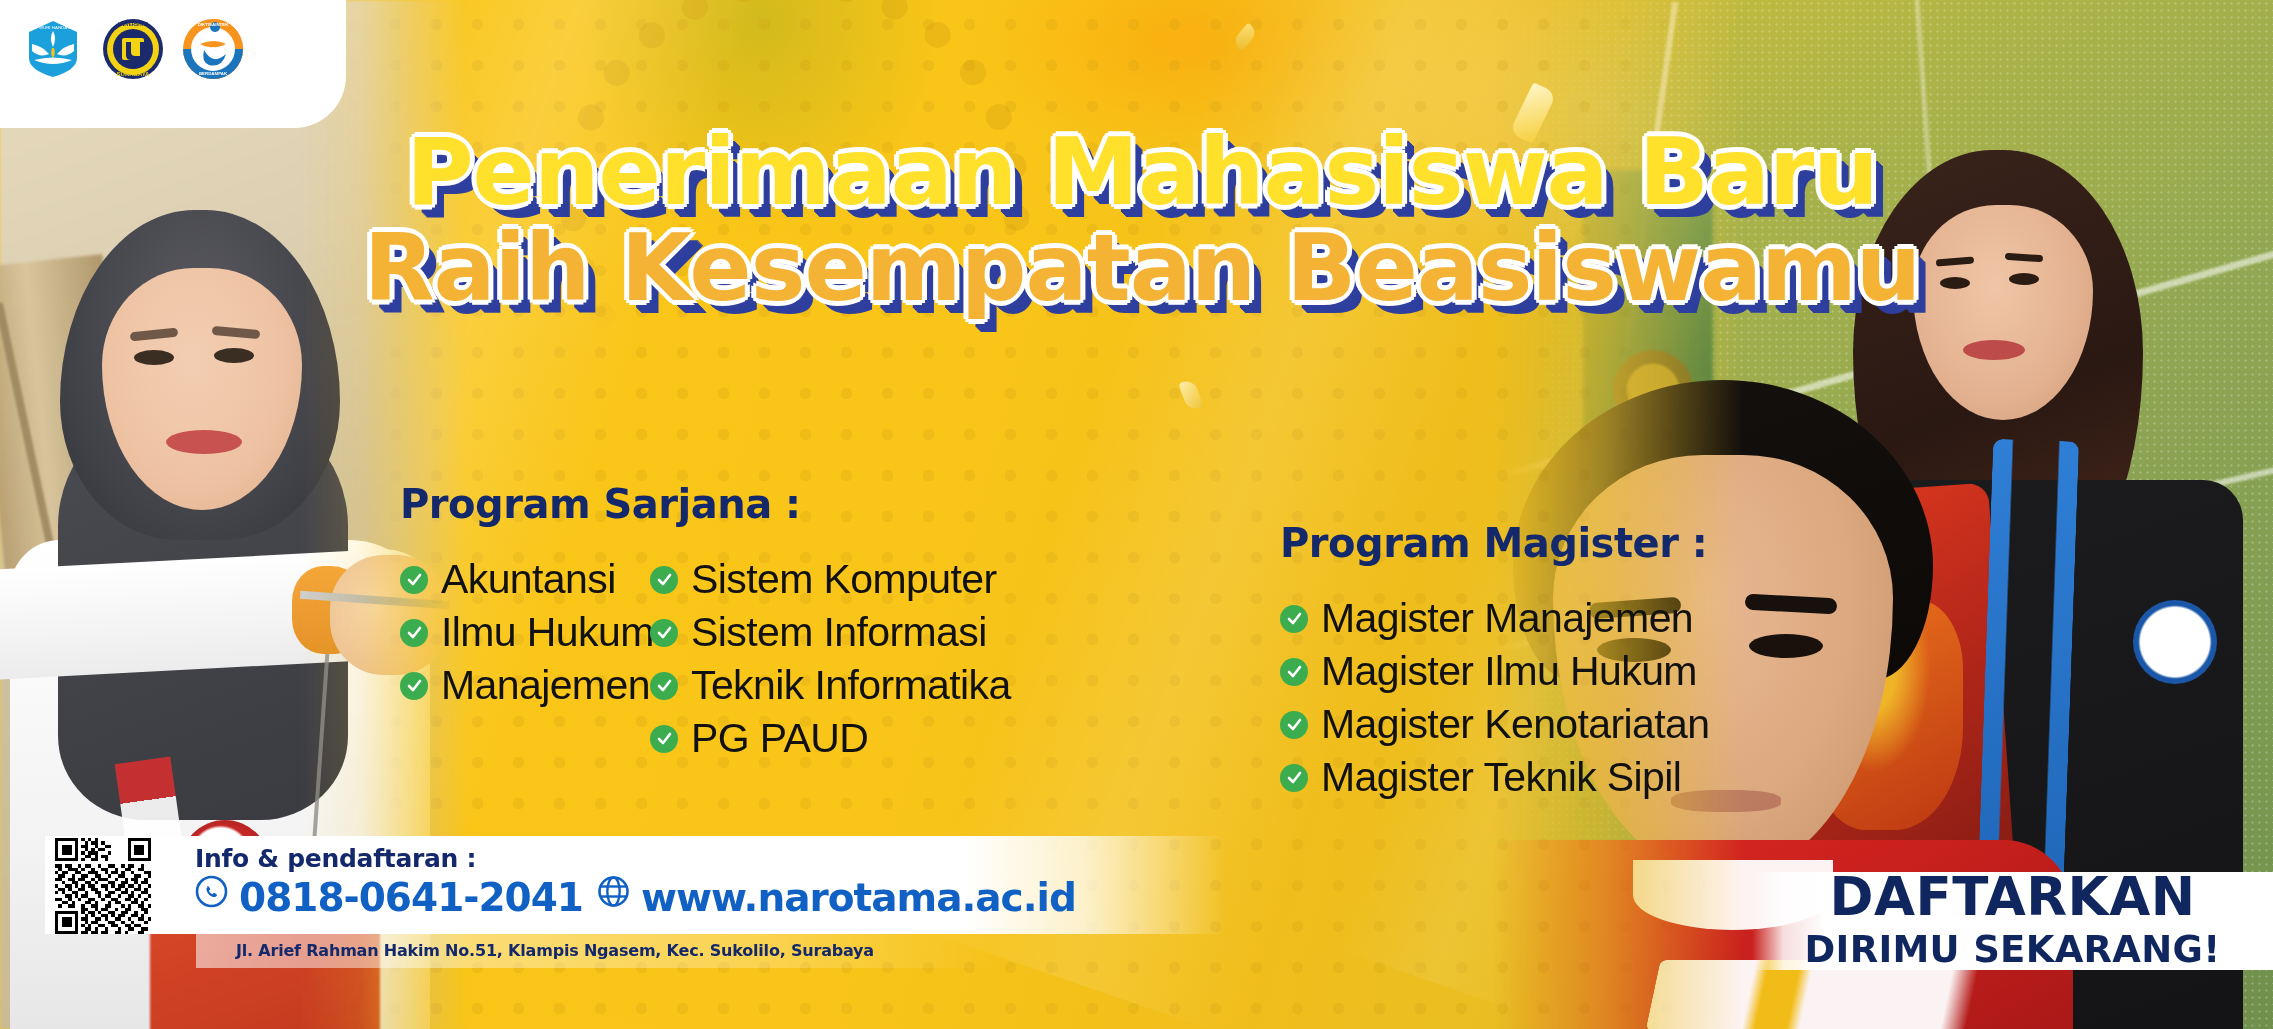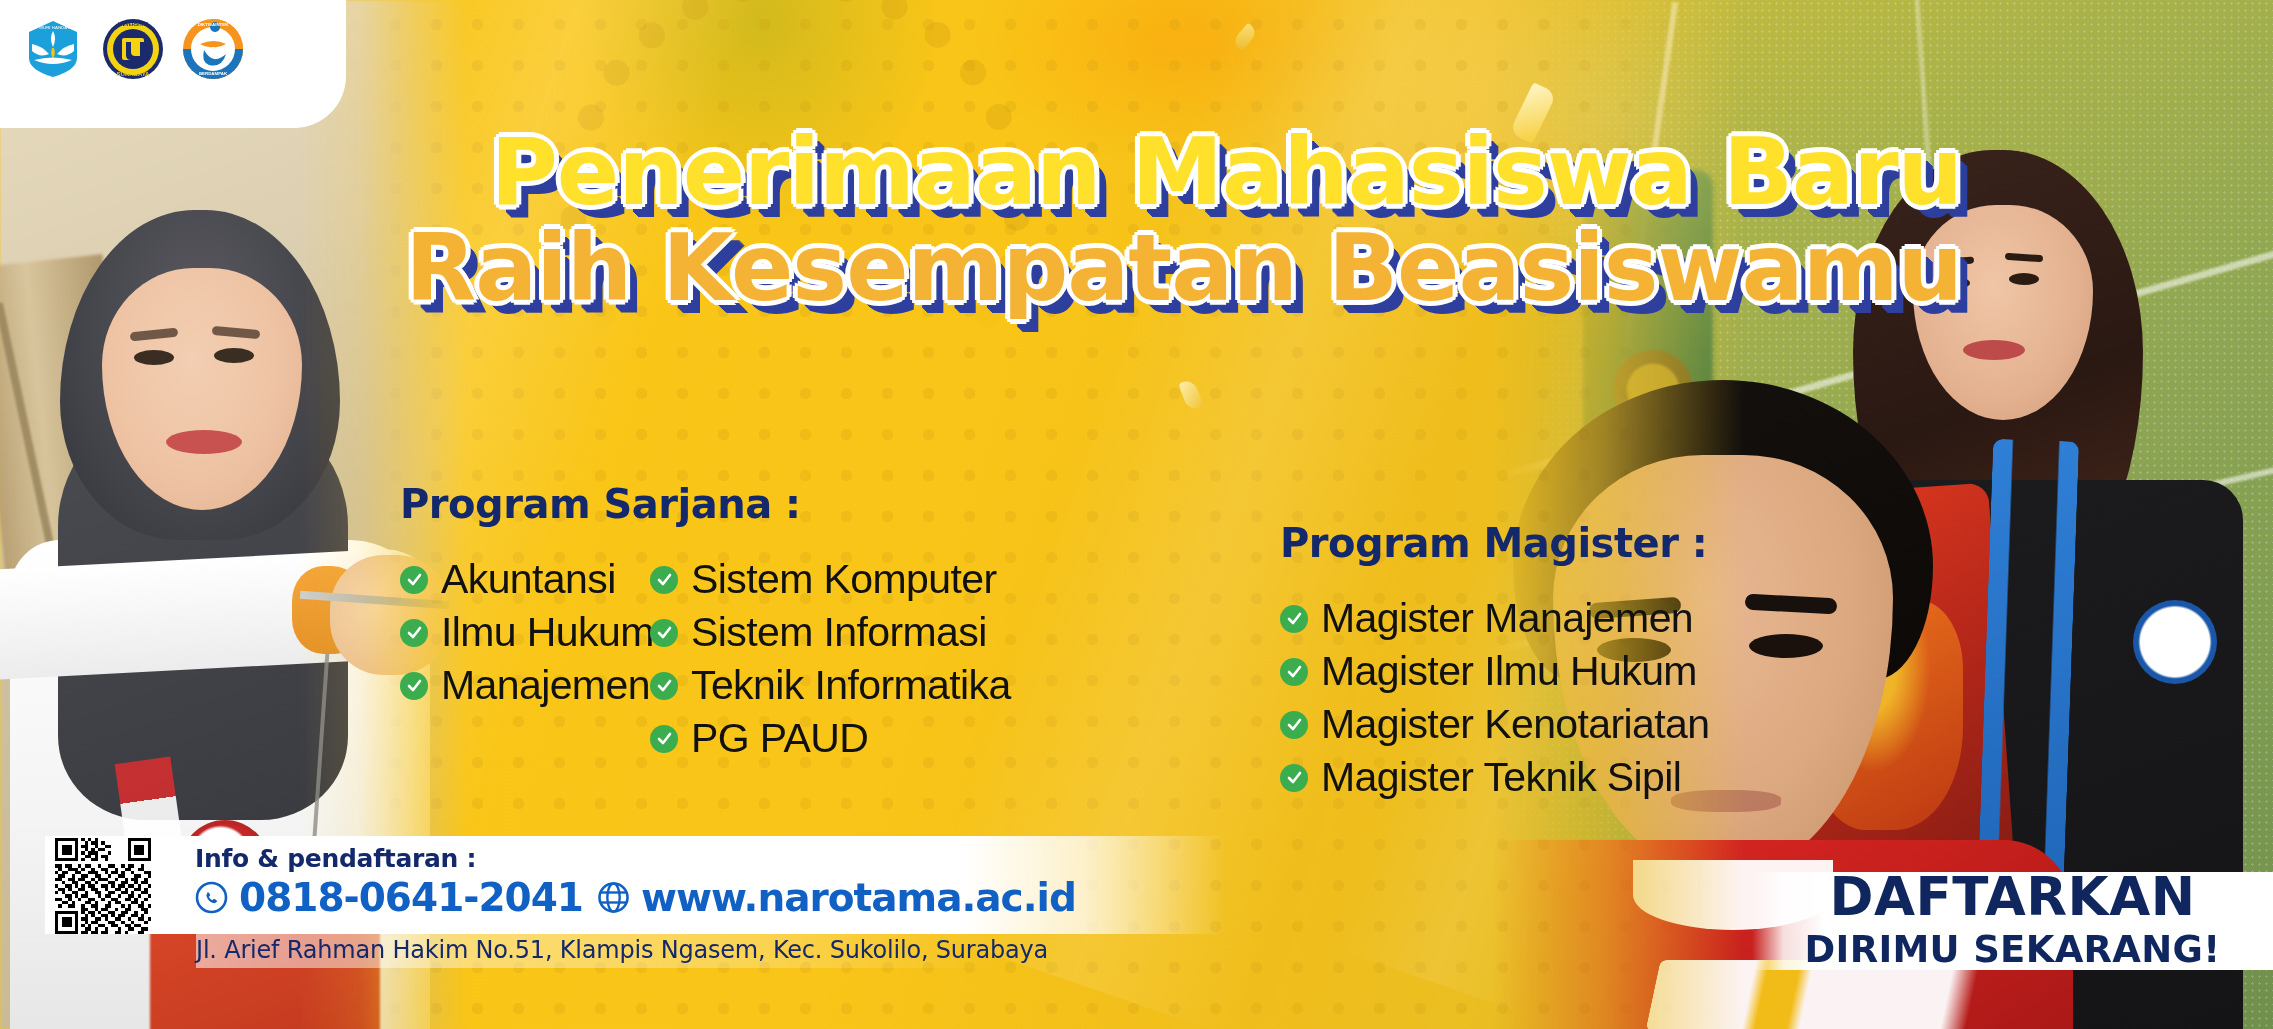--- a/index.html
+++ b/index.html
@@ -157,21 +157,21 @@
 
   
   .logo-panel { position:absolute; left:0; top:0; width:346px; height:128px;
     background:#ffffff; border-bottom-right-radius:52px; z-index:9; }
   .logo-row { display:flex; align-items:center; gap:18px; padding:18px 0 0 22px; }
   .logo { width:62px; height:62px; border-radius:50%; position:relative; flex:none; }
   .logo svg { display:block; width:62px; height:62px; }
 
   
   .headline { position:absolute; left:322px; top:128px; width:1640px; z-index:8;
-    text-align:right; }
+    text-align:center; }
   .hl-line { font-weight:800; letter-spacing:-1px; line-height:.98;
     font-family:"DejaVu Sans", sans-serif; white-space:nowrap; }
   .hl1 { font-size:92px; color:#FFE12B;
     text-shadow:
       -3px -3px 0 #fff, 3px -3px 0 #fff, -3px 3px 0 #fff, 3px 3px 0 #fff,
       -5px 0 0 #fff, 5px 0 0 #fff, 0 -5px 0 #fff, 0 5px 0 #fff,
       7px 8px 0 #2E3F9E, 8px 9px 0 #2E3F9E, 9px 10px 0 #2E3F9E, 10px 11px 0 #2E3F9E,
       11px 12px 0 #2E3F9E, 12px 13px 0 #2E3F9E;
   }
   .hl2 { font-size:92px; color:#F5B335; margin-top:6px;
@@ -200,33 +200,33 @@
   .colA { width:250px; } .colB { width:auto; }
   .mag-title-wrap { margin-left:0; }
 
   
   .info-card { position:absolute; left:45px; top:836px; width:1180px; height:98px; z-index:10;
     background:linear-gradient(90deg,#ffffff 0%, #ffffff 78%, rgba(255,255,255,.75) 88%, rgba(255,255,255,0) 100%); }
   .info-inner { position:absolute; left:150px; top:8px; }
   .info-label { font-size:25px; font-weight:700; color:#14296B;
     font-family:"DejaVu Sans", sans-serif; letter-spacing:-.3px; }
   .info-contact { display:flex; align-items:center; gap:14px; margin-top:2px; }
-  .contact-item { display:flex; align-items:center; gap:11px; }
+  .contact-item { display:flex; align-items:flex-start; gap:11px; }
   .contact-item .txt { font-size:39px; font-weight:800; color:#1161C4;
     font-family:"DejaVu Sans", sans-serif; letter-spacing:-1px; white-space:nowrap; }
   .ci-ic { width:33px; height:33px; flex:none; }
   .ci-ic svg { display:block; width:33px; height:33px; }
   .qr { position:absolute; left:55px; top:838px; width:96px; height:96px; z-index:11;
     background:#fff; }
   .qr svg { display:block; width:96px; height:96px; }
   .address { position:absolute; left:196px; top:932px; width:800px; height:36px; z-index:10;
     display:flex; align-items:center;
     background:linear-gradient(90deg, rgba(255,255,255,.55), rgba(255,255,255,.25) 70%, rgba(255,255,255,0)); }
-  .address span { font-size:24px; font-weight:400; color:#14296B;
-    font-family:"DejaVu Sans", sans-serif; letter-spacing:-.2px; white-space:nowrap; }
+  .address span { font-size:16px; font-weight:700; color:#14296B;
+    font-family:"DejaVu Sans", sans-serif; letter-spacing:-.2px; white-space:nowrap;margin-left:40px; }
 
   
   .cta { position:absolute; left:1752px; top:872px; width:521px; height:98px; z-index:10;
     background:linear-gradient(90deg, rgba(255,255,255,0) 0%, rgba(255,255,255,.85) 6%, #ffffff 14%, #ffffff 100%);
     display:flex; flex-direction:column; align-items:center; justify-content:center; }
   .cta-l1 { font-size:53px; font-weight:800; color:#10265F; letter-spacing:.5px;
     font-family:"DejaVu Sans", sans-serif; line-height:.95; }
   .cta-l2 { font-size:37px; font-weight:700; color:#10265F; letter-spacing:.3px;
     font-family:"DejaVu Sans", sans-serif; line-height:1.05; margin-top:8px; }
 </style>

